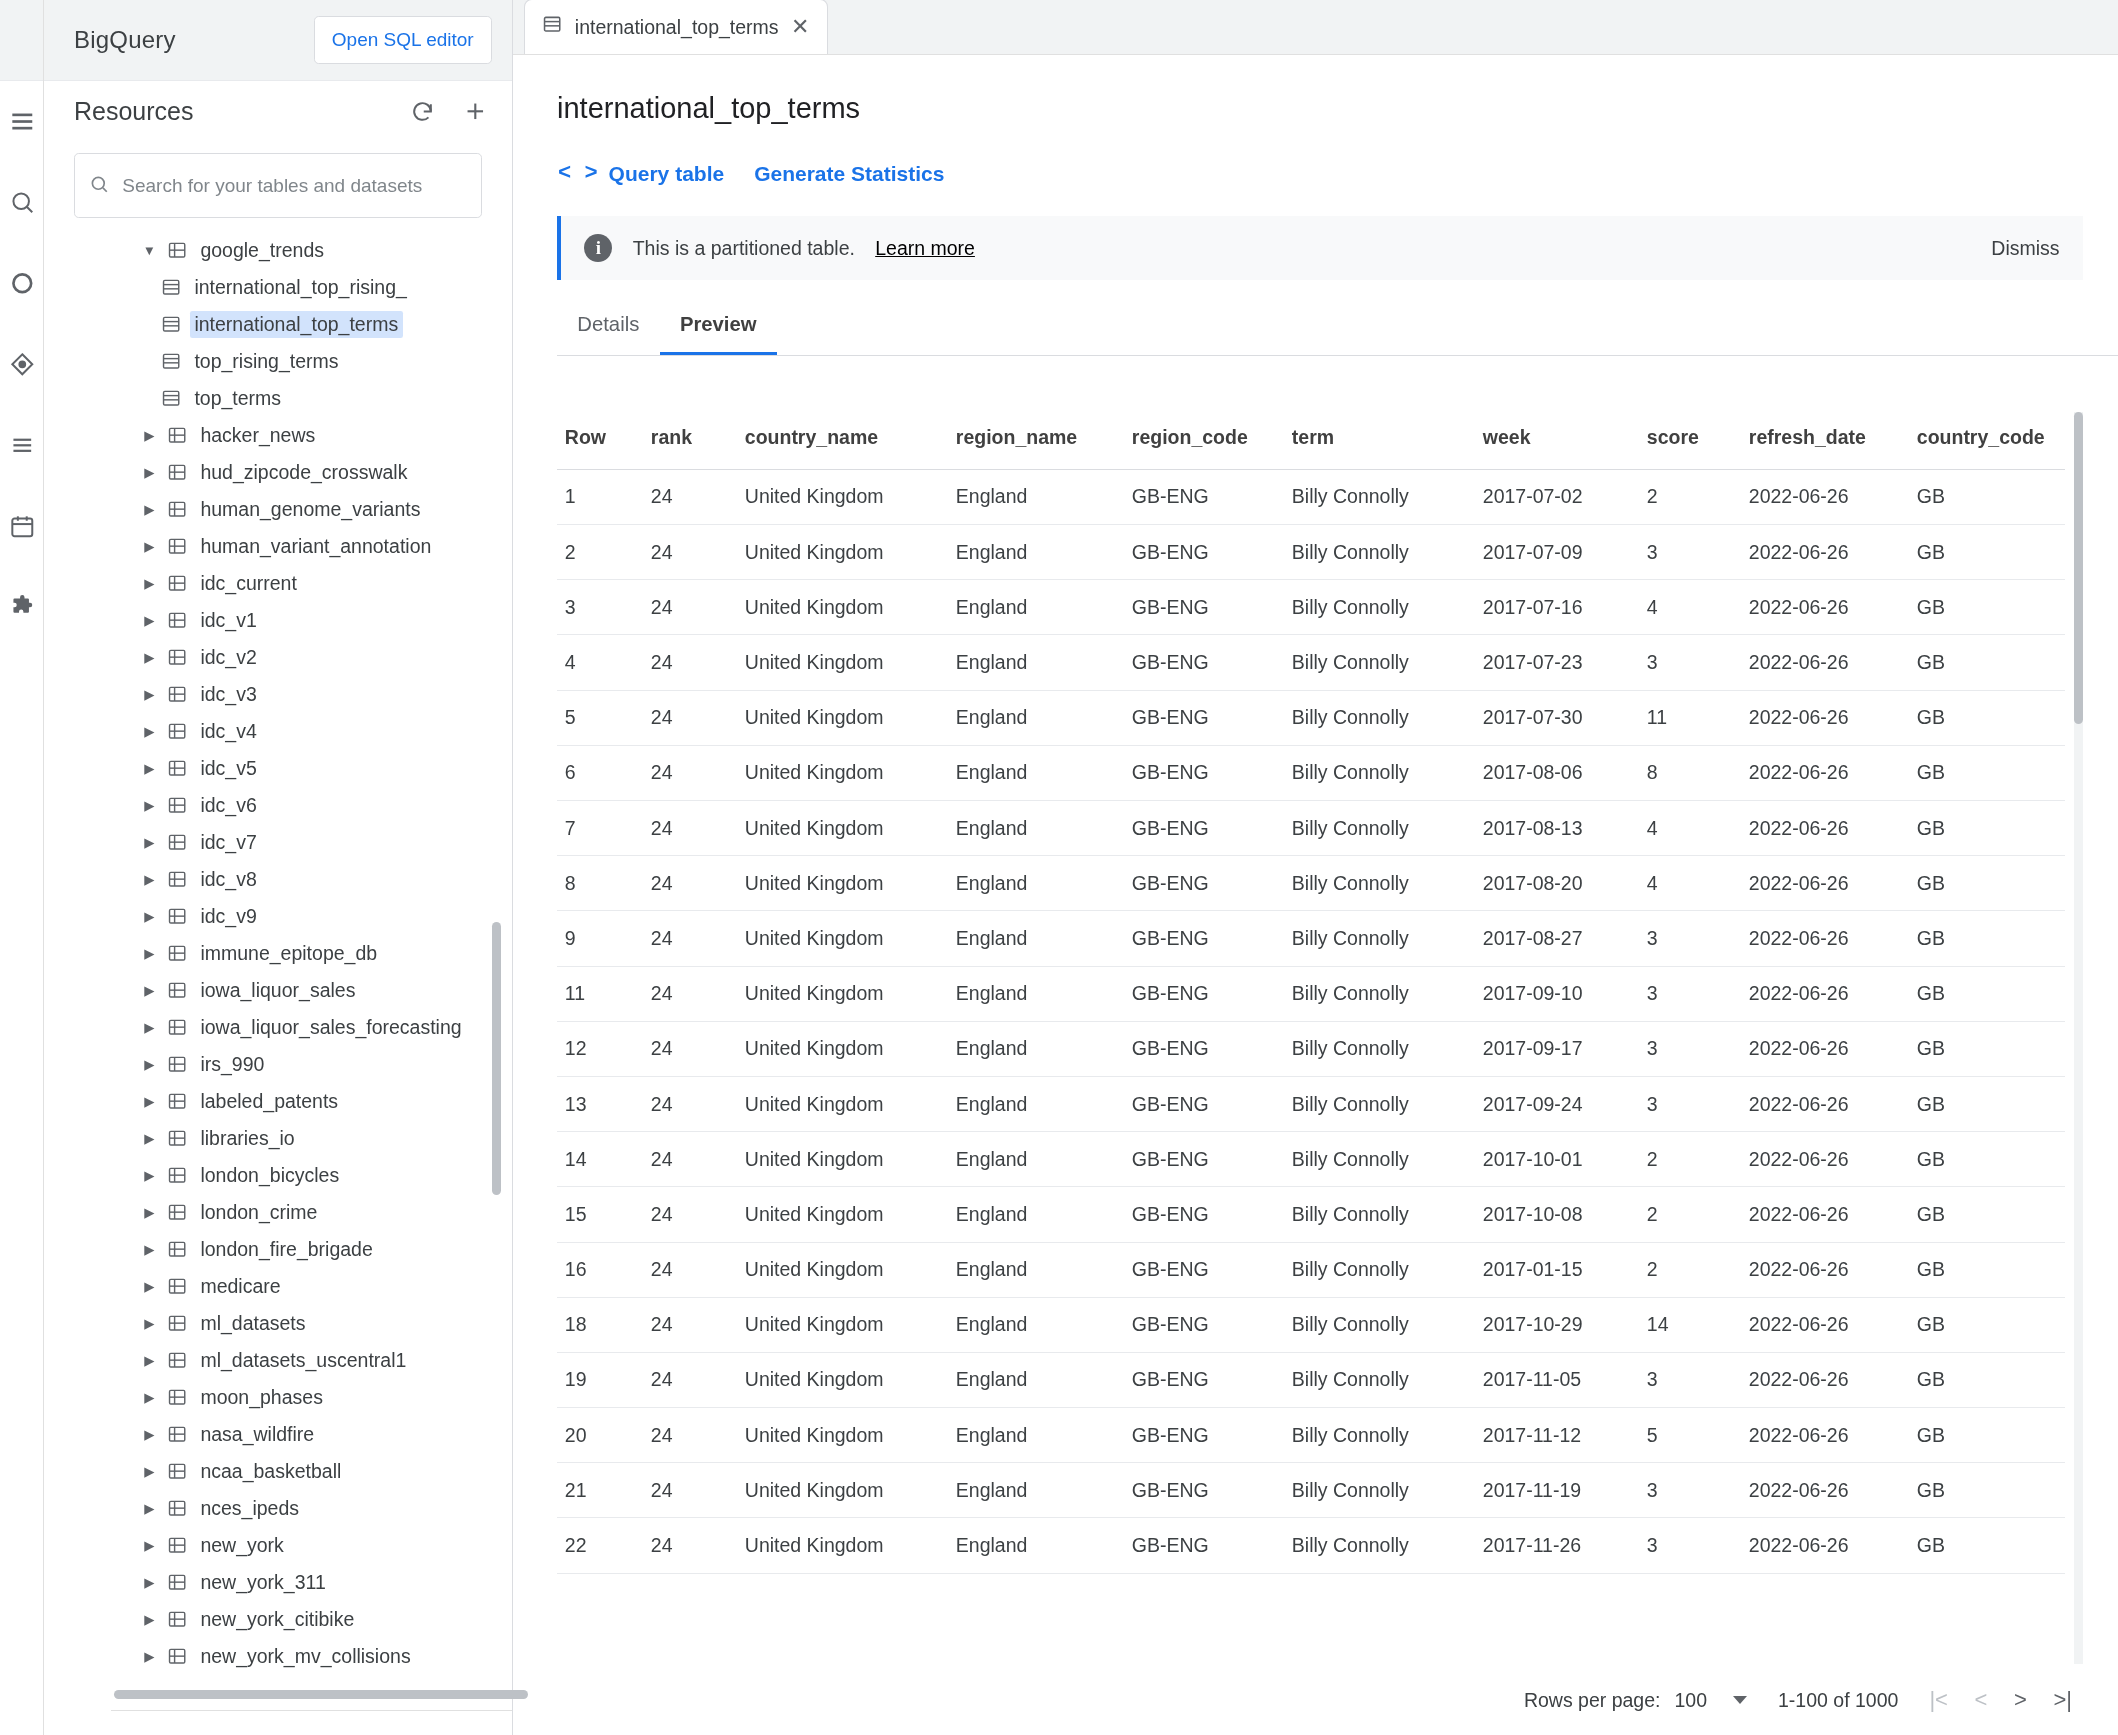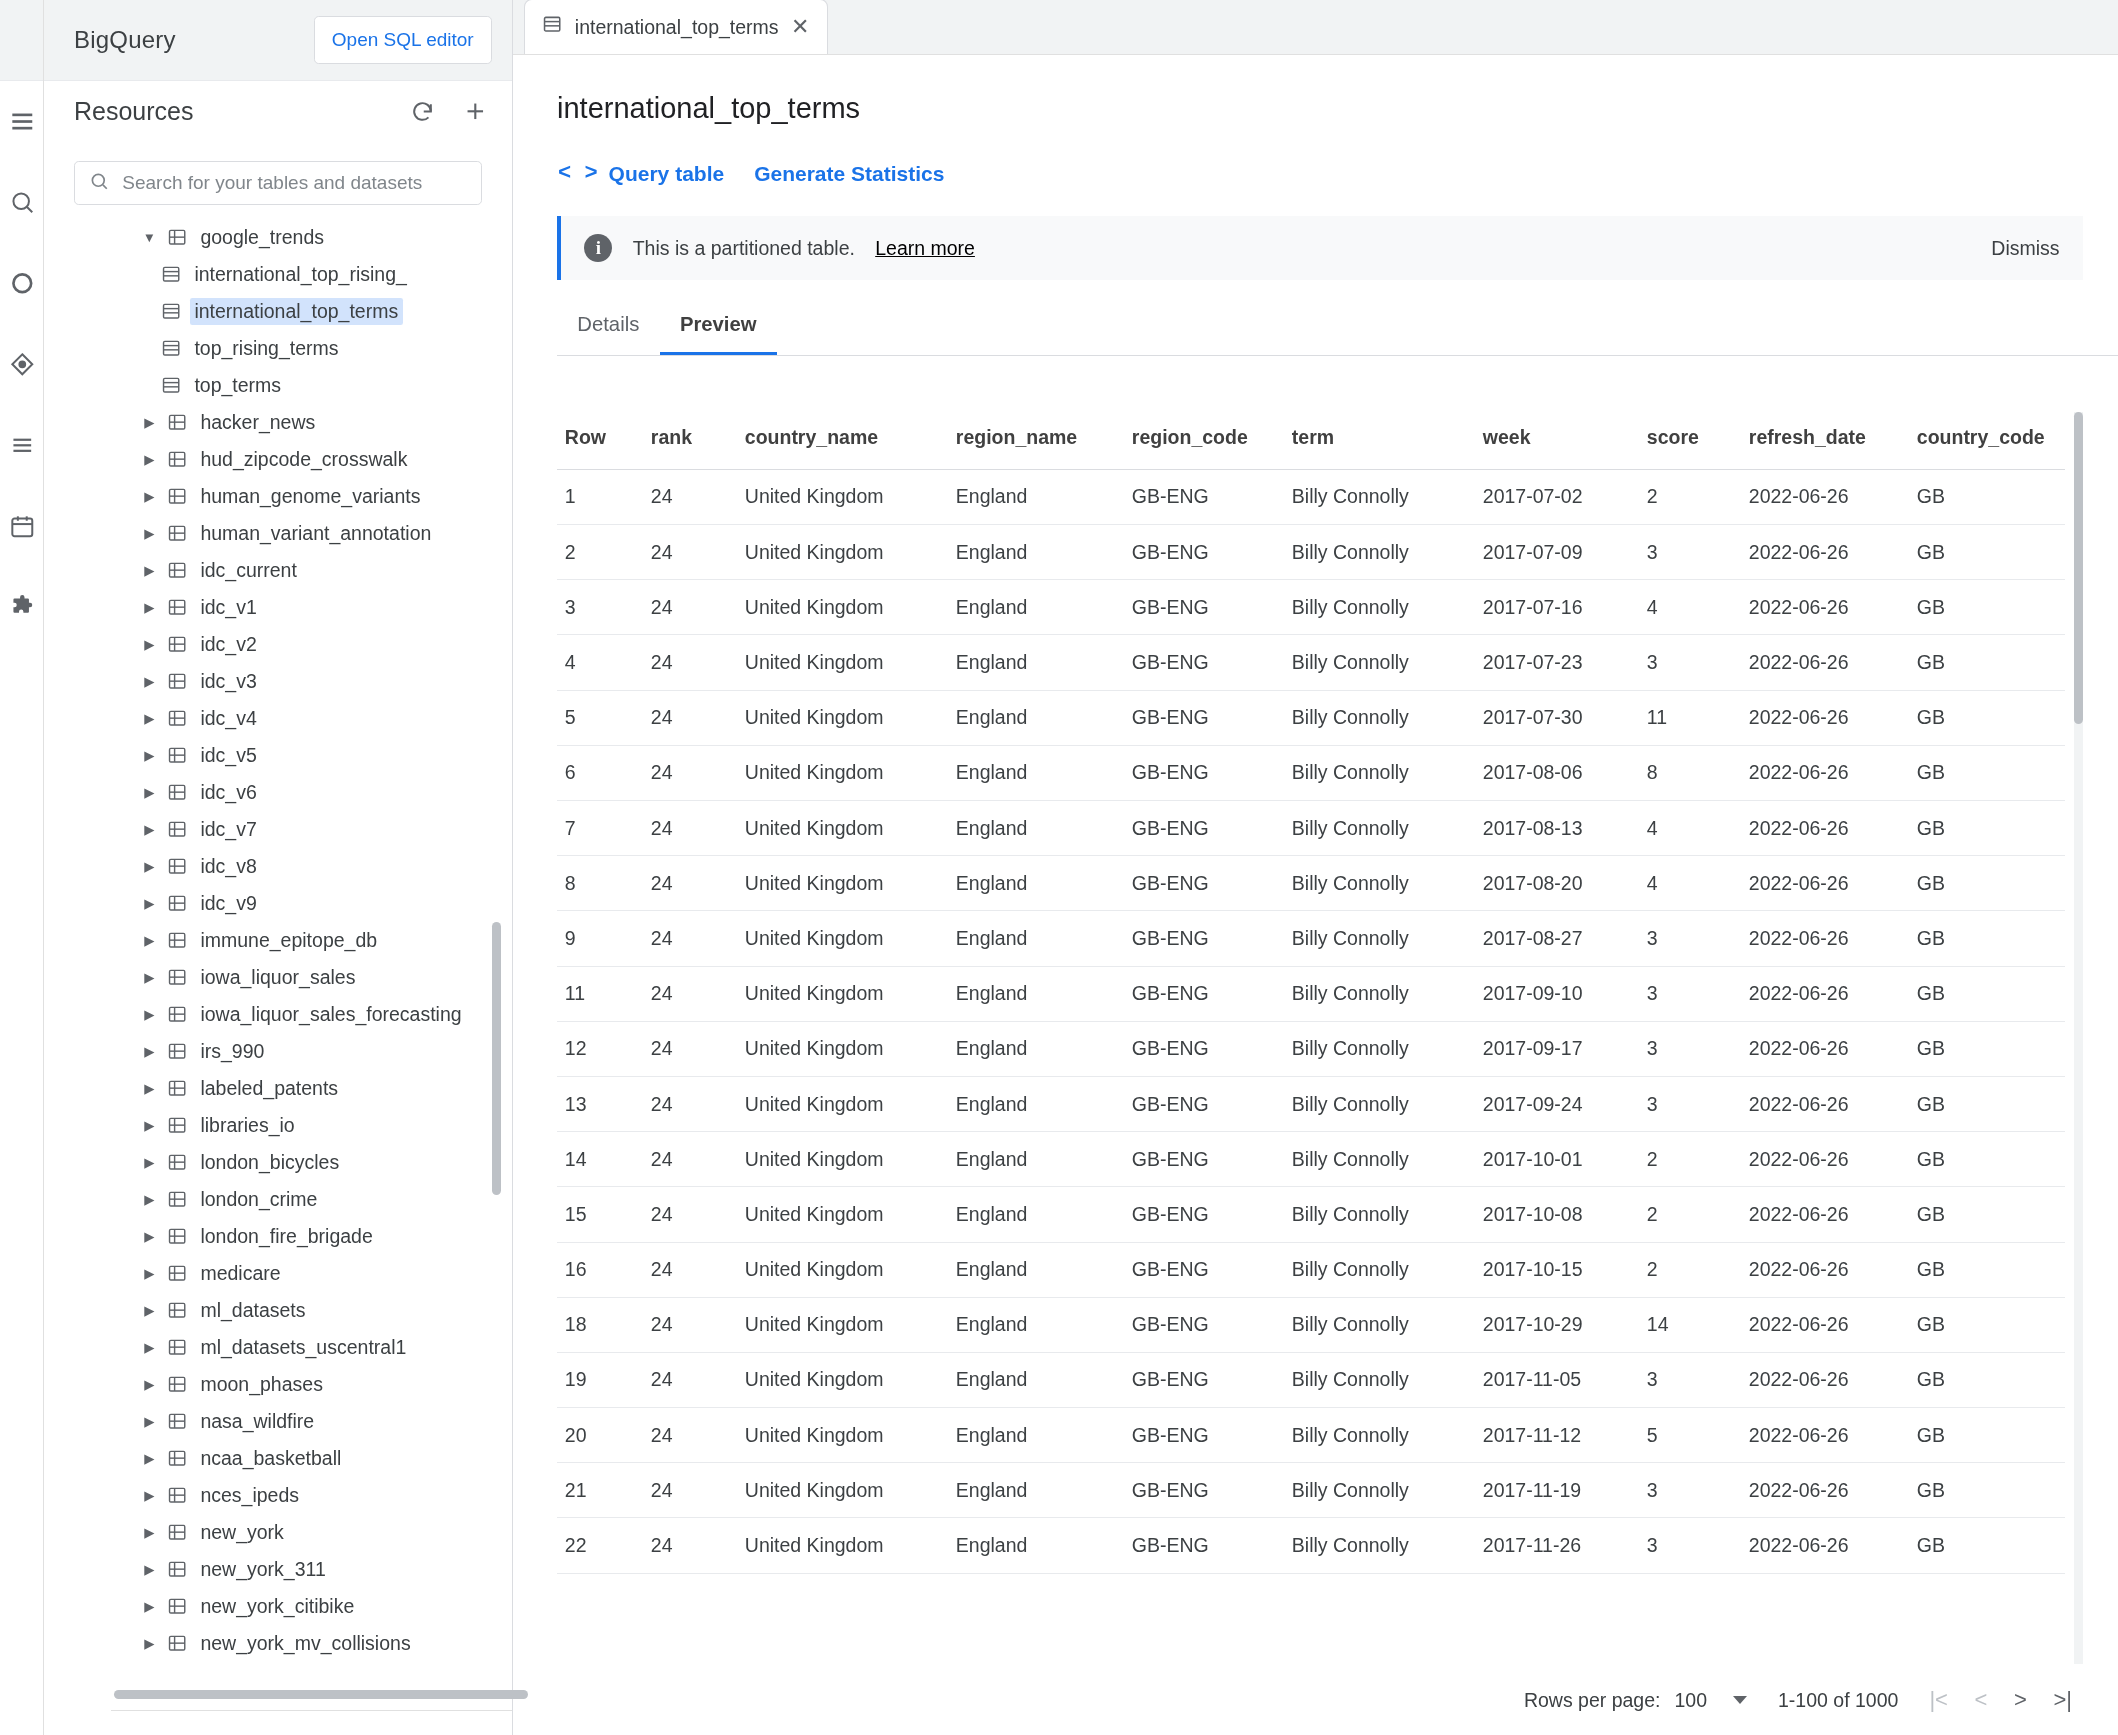--- a/index.html
+++ b/index.html
@@ -77,22 +77,22 @@
     align-items: center;
     padding: 0 23.4px 0 30px;
     height: 61px;
     justify-content: space-between;
   }
   .resources-title { font-size: 25px; color: #3c4043; }
   .resources-actions { display: flex; align-items: center; gap: 26.6px; color: #5f6368; }
   .icon-btn { cursor: pointer; display:flex; align-items:center; justify-content:center; }
 
   .search-box {
-    margin: 19px 30px 0 30px;
-    height: 44px;
+    margin: 11px 30px 0 30px;
+    height: 65px;
     border: 0.8px solid #dadce0;
     border-radius: 4.7px;
     display: flex;
     align-items: center;
     padding: 0 14px;
     gap: 11px;
   }
   .search-box input {
     border: none;
     outline: none;
@@ -1100,21 +1100,21 @@
                 <td>2022-06-26</td>
                 <td>GB</td>
               </tr>
               <tr>
                 <td>16</td>
                 <td>24</td>
                 <td>United Kingdom</td>
                 <td>England</td>
                 <td>GB-ENG</td>
                 <td>Billy Connolly</td>
-                <td>2017-10-15</td>
+                <td>2017-01-15</td>
                 <td>2</td>
                 <td>2022-06-26</td>
                 <td>GB</td>
               </tr>
               <tr>
                 <td>18</td>
                 <td>24</td>
                 <td>United Kingdom</td>
                 <td>England</td>
                 <td>GB-ENG</td>

